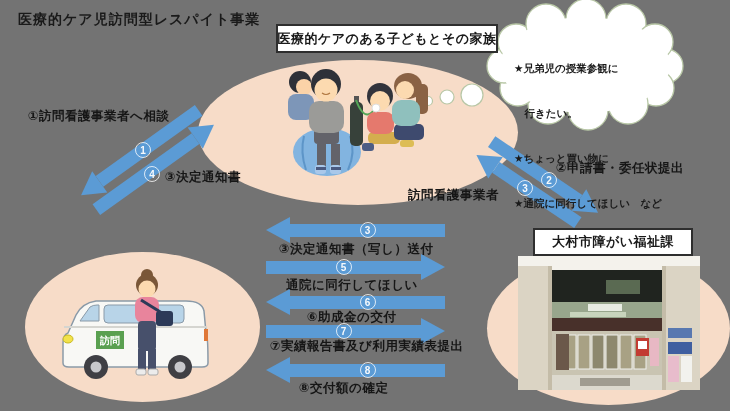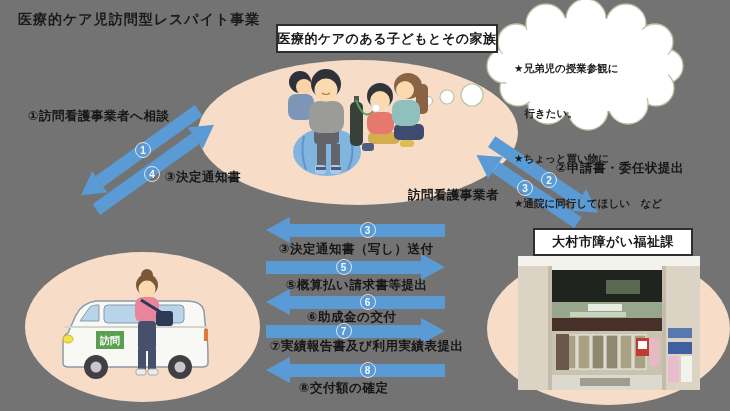--- a/index.html
+++ b/index.html
@@ -189,21 +189,21 @@
     </div>
   </div>
   <div class="lbl" style="left:279px;top:241px;">③決定通知書（写し）送付</div>
 
   <div class="harrow" style="top:254px;">
     <div class="shaft">
       <span class="marker">5</span>
     </div>
     <div class="headR" style="border-top:13px solid transparent;"></div>
   </div>
-  <div class="lbl" style="left:286px;top:277px;">⑤概算払い請求書等提出</div>
+  <div class="lbl" style="left:286px;top:277px;">通院に同行してほしい</div>
 
   <div class="harrow" style="top:289px;">
     <div class="headL"></div>
     <div class="shaft">
       <span class="marker">6</span>
     </div>
   </div>
   <div class="lbl" style="left:307px;top:309px;">⑥助成金の交付</div>
 
   <div class="harrow" style="top:318px;">

